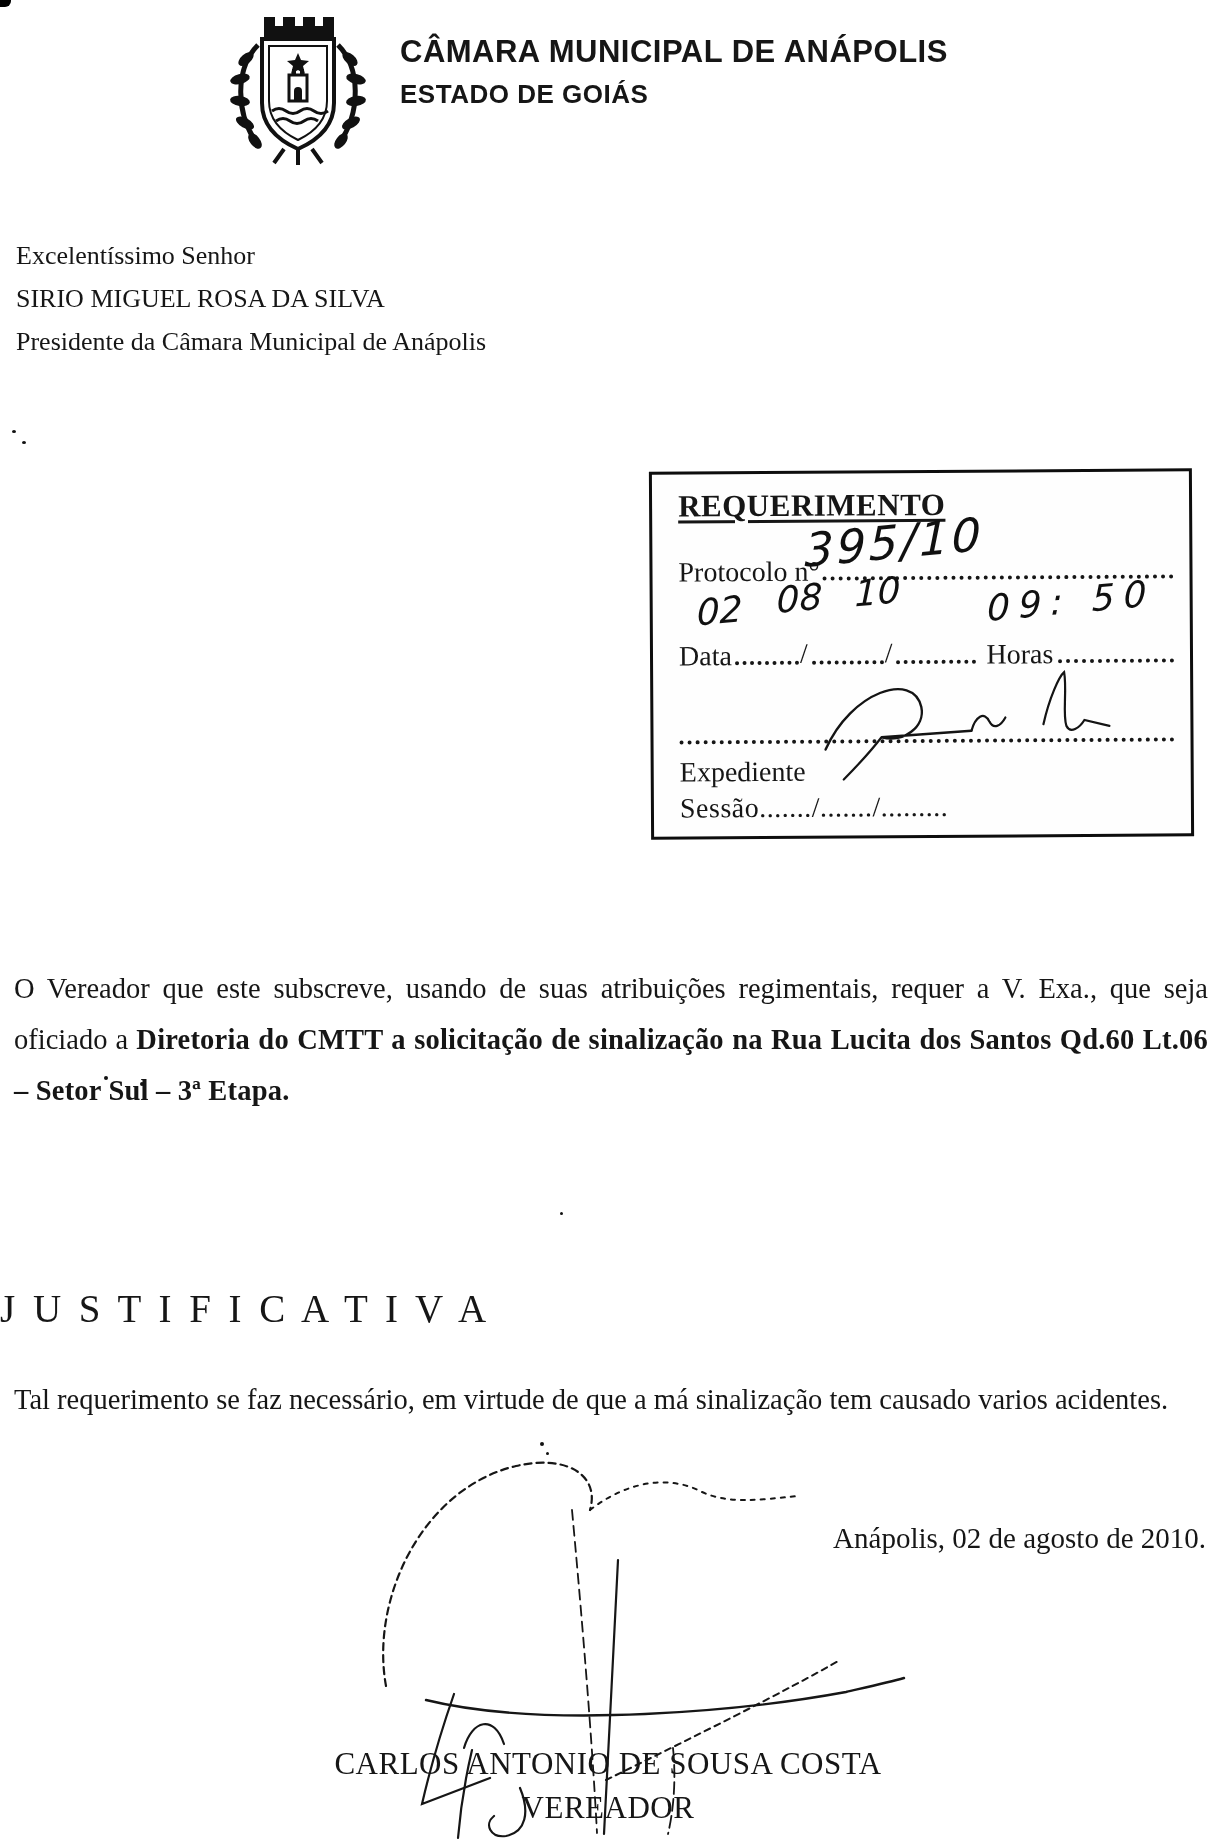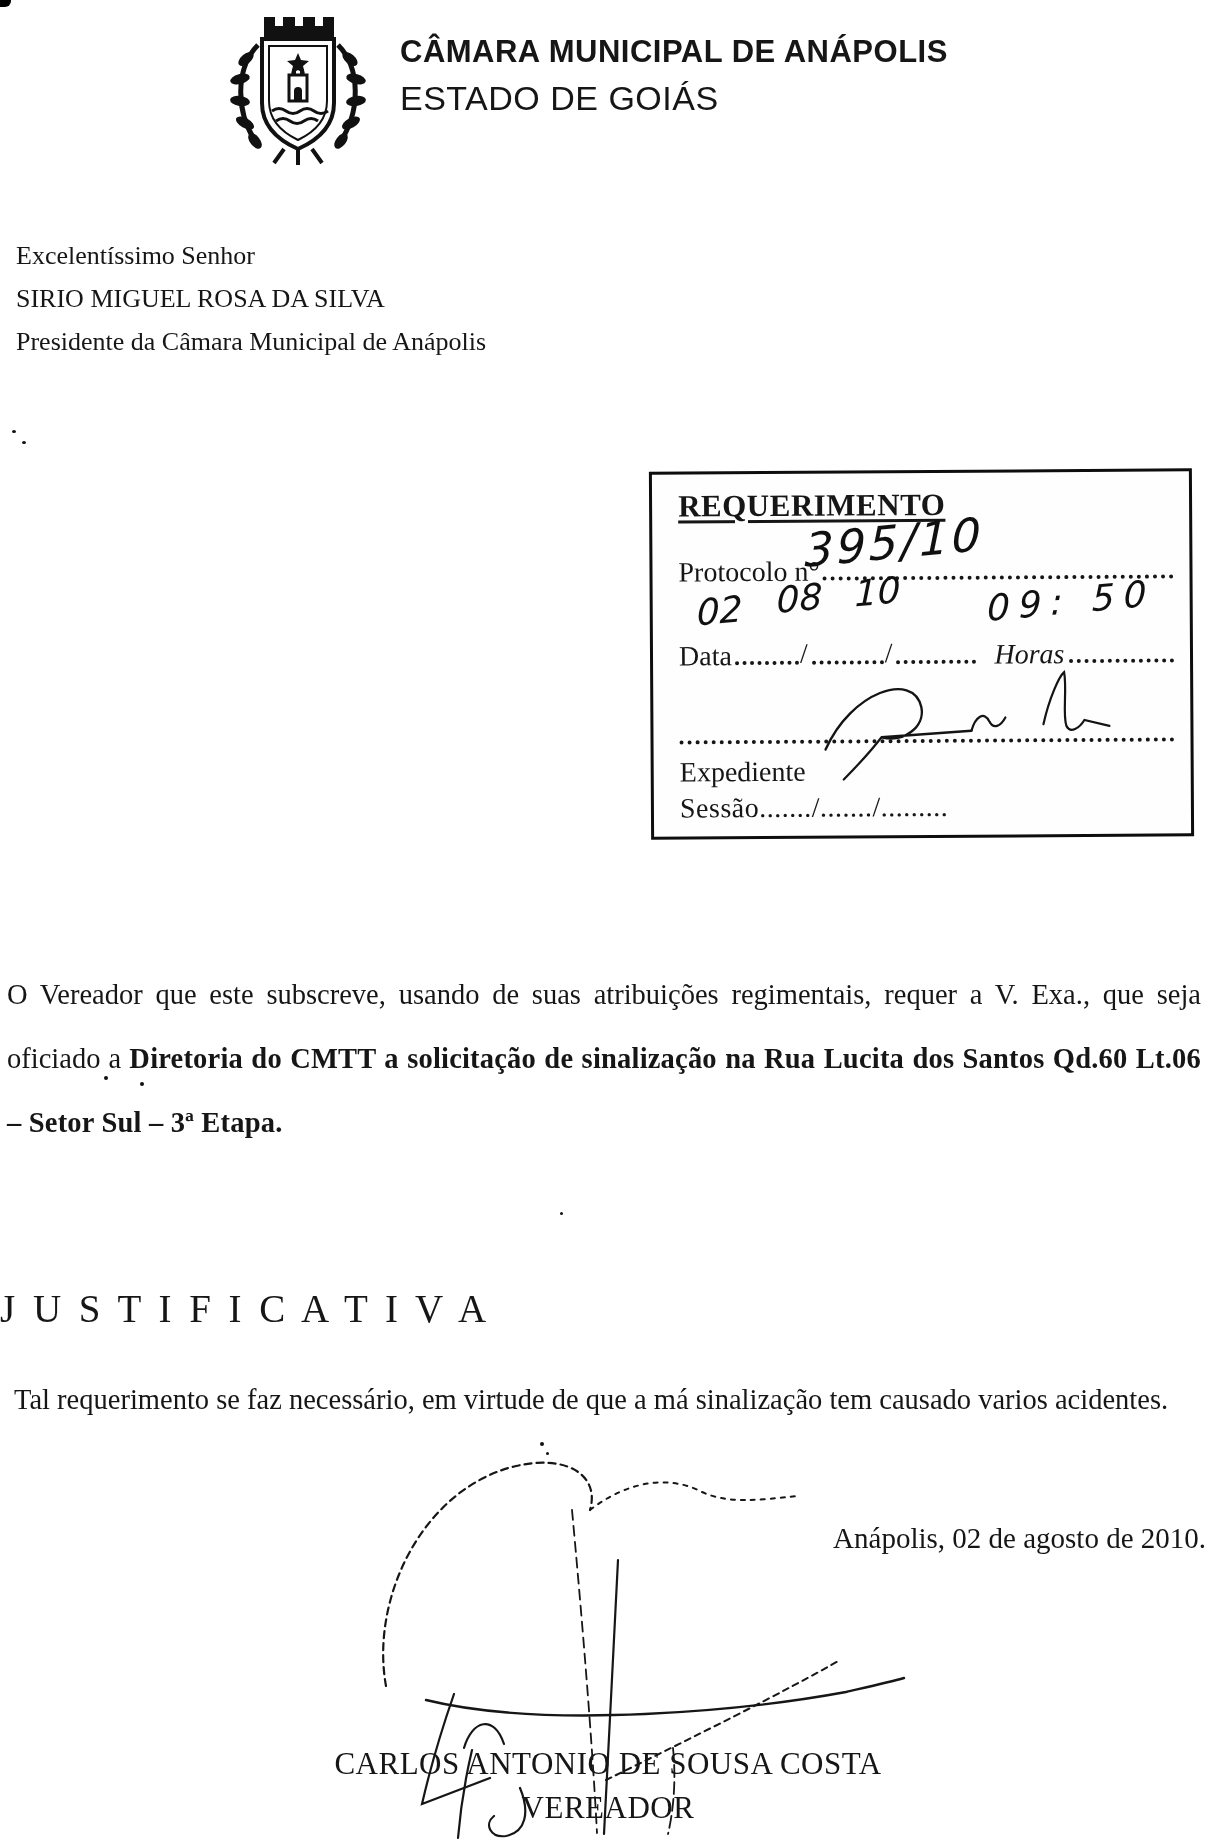--- a/index.html
+++ b/index.html
@@ -10,21 +10,21 @@
     background:#ffffff;
     color:#161616;
     font-family:"Liberation Serif", serif;
     overflow:hidden;
   }
   
   .letterhead{position:absolute;left:0;top:0;width:100%;height:190px;}
   .coa{position:absolute;left:228px;top:6px;width:140px;height:162px;}
   .head-text{position:absolute;left:400px;top:34px;font-family:"Liberation Sans",sans-serif;}
   .head-title{font-size:31px;font-weight:bold;letter-spacing:0.5px;white-space:nowrap;}
-  .head-sub{font-size:34px;font-weight:400;margin-top:9px;letter-spacing:0.5px;}
+  .head-sub{font-size:26px;font-weight:700;margin-top:9px;letter-spacing:0.5px;}
   
   .addressee{position:absolute;left:16px;top:234px;font-size:26px;line-height:43px;}
   
   .req-box{
     position:absolute;left:650px;top:470px;width:543px;height:368px;
     border:3px solid #0d0d0d;box-sizing:border-box;
     transform:rotate(-0.35deg);
     background:#fefefe;
     font-size:28px;
   }
@@ -33,43 +33,43 @@
     font-weight:bold;font-size:31px;letter-spacing:0.5px;
     text-decoration:underline;
     text-underline-offset:4px;
   }
   .req-row{position:absolute;left:26px;right:16px;display:flex;align-items:flex-end;}
   .row-protocol{top:72px;height:42px;}
   .row-date{top:156px;height:42px;}
   .dots{flex:1 1 auto;border-bottom:4px dotted #161616;transform:translateY(-7px);margin-left:3px;}
   .seg1{flex:0 0 64px;}.seg2{flex:0 0 72px;}.seg3{flex:0 0 80px;}
   .slash{margin:0 1px;transform:translateY(-2px);}
-  .hours-label{margin-left:18px;margin-right:2px;font-style:italic;}
+  .hours-label{margin-left:10px;margin-right:2px;}
   .row-sigline{top:237px;height:40px;}
   .lbl-expediente{position:absolute;left:26px;top:282px;}
   .lbl-sessao{position:absolute;left:26px;top:318px;letter-spacing:0.5px;}
   
   .hand{
     position:absolute;
     font-family:"DejaVu Sans",sans-serif;
     font-style:italic;
     color:#101010;
     white-space:nowrap;
     transform:rotate(-5deg) skewX(-6deg);
   }
   .hand-protocol{left:152px;top:42px;font-size:46px;letter-spacing:3px;}
   .hand-dd{left:44px;top:116px;font-size:36px;}
   .hand-mm{left:124px;top:104px;font-size:36px;}
   .hand-yy{left:202px;top:98px;font-size:36px;}
   .hand-hours{left:334px;top:108px;font-size:36px;letter-spacing:9px;}
   .stamp-sig{position:absolute;left:168px;top:196px;width:310px;height:115px;}
   
   .body-par{
-    position:absolute;left:7px;top:934px;width:1194px;
-    font-size:28.5px;line-height:64px;text-align:justify;
+    position:absolute;left:14px;top:934px;width:1194px;
+    font-size:28.5px;line-height:51px;text-align:justify;
   }
   .body-par b{letter-spacing:0.2px;}
   .justif-head{
     position:absolute;left:0;top:1286px;width:100%;
     text-align:left;font-size:39px;letter-spacing:2px;word-spacing:4px;
   }
   .justif-par{
     position:absolute;left:14px;top:1347px;width:1194px;
     font-size:28.5px;line-height:47px;text-align:justify;
   }

